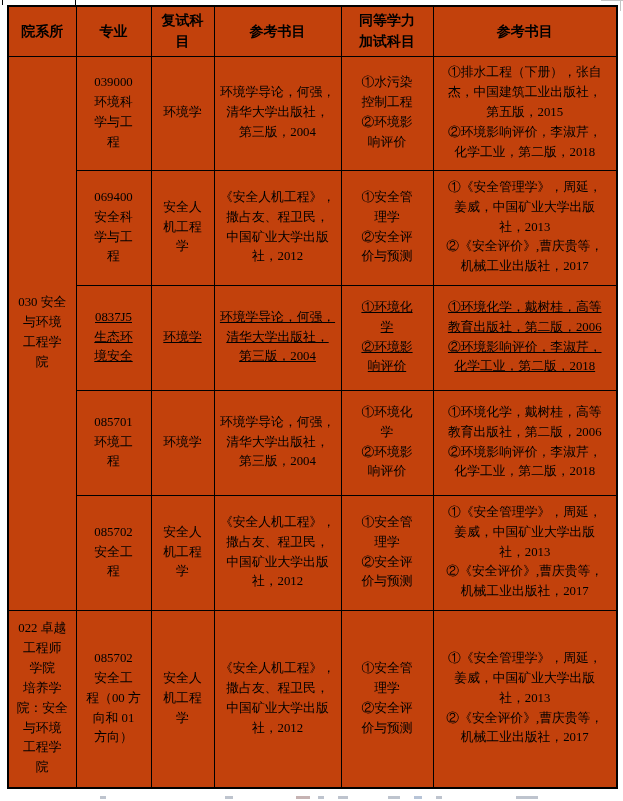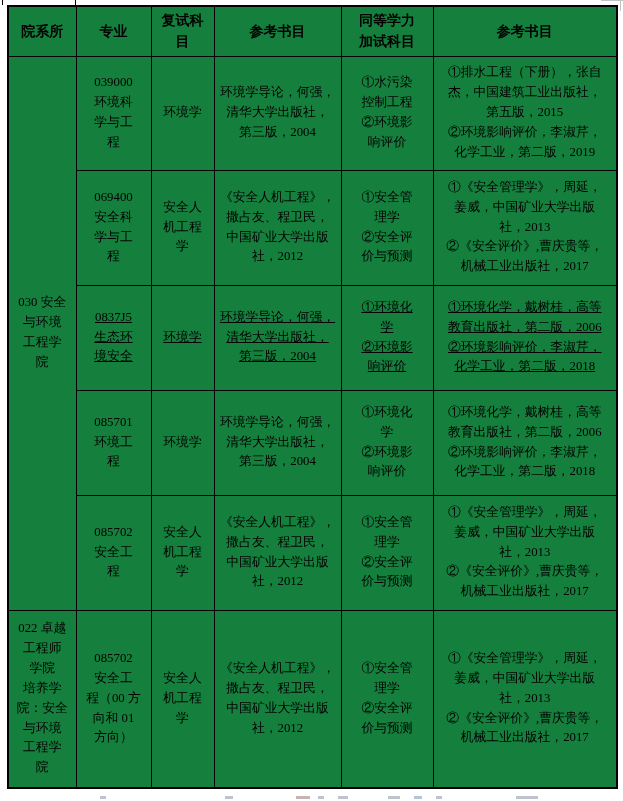--- a/index.html
+++ b/index.html
@@ -6,21 +6,21 @@
   body{
     width:623px;height:801px;position:relative;background:#ffffff;
     font-family:"Liberation Serif","DejaVu Serif",serif;color:#000;
     overflow:hidden;
   }
   .sheet{position:absolute;inset:0;background:#fff;overflow:hidden;}
 
   
   table.booklist{
     position:absolute;left:7px;top:5px;width:609px;
-    border-collapse:collapse;table-layout:fixed;background:#15803d;
+    border-collapse:collapse;table-layout:fixed;background:#c2410c;
     border:2px solid #000;
   }
   table.booklist td, table.booklist th{
     border:1px solid #000;
     text-align:center;vertical-align:middle;
     white-space:pre-line;
     padding:2px 3px;
     font-size:12.8px;line-height:1.55;
     font-weight:normal;
     overflow:hidden;
@@ -101,21 +101,21 @@
 清华大学出版社，
 第三版，2004</td>
         <td>①水污染
 控制工程
 ②环境影
 响评价</td>
         <td>①排水工程（下册），张自
 杰，中国建筑工业出版社，
 第五版，2015
 ②环境影响评价，李淑芹，
-化学工业，第二版，2019</td>
+化学工业，第二版，2018</td>
       </tr>
 
       <tr class="r1">
         <td>069400
 安全科
 学与工
 程</td>
         <td>安全人
 机工程
 学</td>

